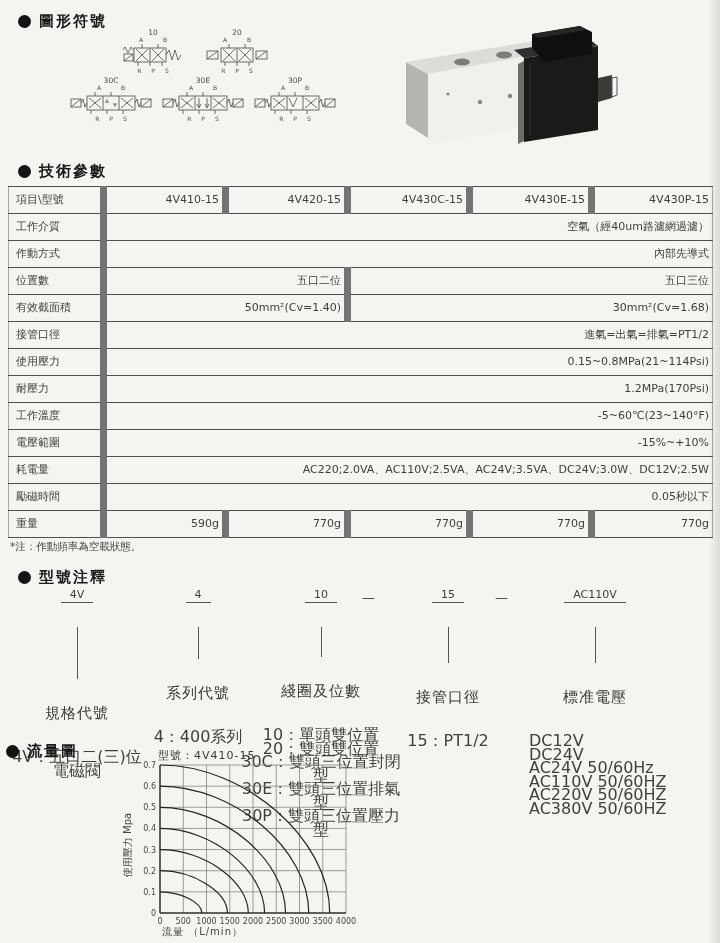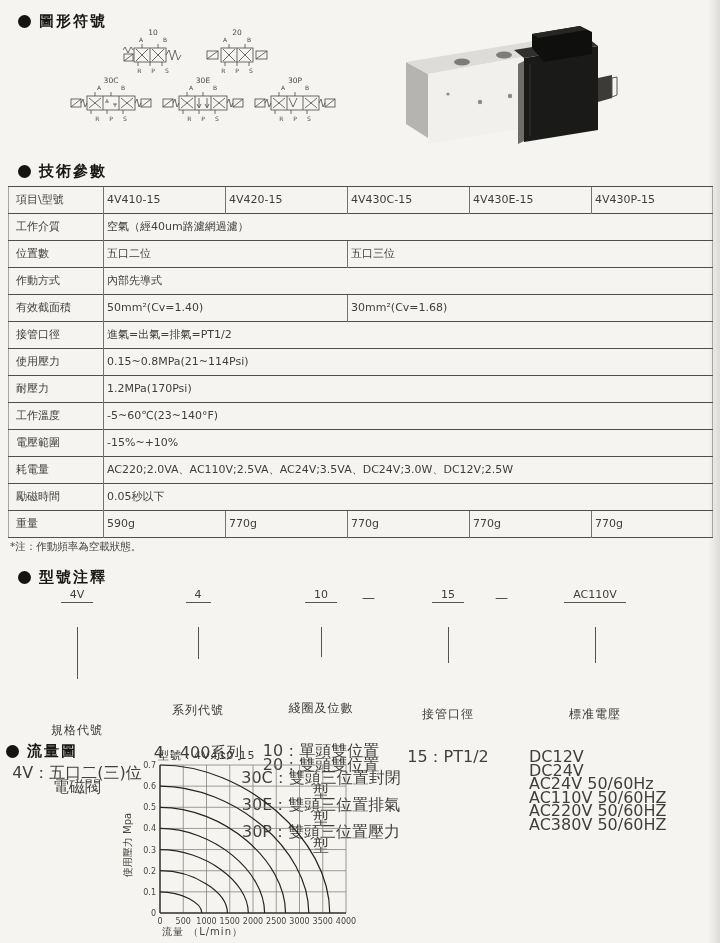--- a/index.html
+++ b/index.html
@@ -20,28 +20,28 @@
         letter-spacing:4px;text-indent:4px;color:#4a4945;}
   .sym svg{position:absolute;top:15px;left:0;}
   .sym svg *{stroke:#4a4945;stroke-width:0.8;fill:none;}
   
   #spec-table{position:absolute;left:8px;top:186px;width:704px;border-collapse:collapse;
         table-layout:fixed;font-size:11px;color:#3f3e3a;
         border:1px solid #a6a5a0;border-top:1.4px solid #504f4b;border-bottom:1.4px solid #504f4b;}
   #spec-table td{height:18px;padding:4px 3px;line-height:1.05;border-top:1.4px solid #504f4b;
         overflow:hidden;white-space:nowrap;}
   #spec-table td.lab{text-align:left;padding-left:7px;}
-  #spec-table td.val{border-left:1px solid #737373;text-align:left;}
+  #spec-table td.val{border-left:7px solid #737373;text-align:right;}
   .footnote{position:absolute;left:10px;top:540px;font-size:10.5px;color:#454440;}
   
   .mc-wrap{position:absolute;left:30px;top:588px;width:680px;height:160px;}
   .mc-col{position:absolute;top:0;display:flex;flex-direction:column;align-items:center;gap:24px;}
   .mc-code{font-size:11px;color:#3f3e3a;padding:0 9px 1px 9px;border-bottom:1.2px solid #55544f;}
   .mc-vline{width:0;border-left:1.2px solid #55544f;}
-  .mc-heading{font-size:12px;color:#3b3a36;margin-top:19px;letter-spacing:1px;}
+  .mc-heading{font-size:15px;color:#3b3a36;margin-top:1px;letter-spacing:1px;}
   .mc-lines{margin-top:3px;font-size:16px;color:#413f3b;line-height:13.5px;text-align:center;}
   .mc-lines.left{text-align:left;align-self:flex-start;padding-left:14px;}
   .mc-dash{position:absolute;top:2px;font-size:13px;color:#3b3a36;}
   
   .chart{position:absolute;left:110px;top:748px;width:270px;height:195px;}
   .chart-title{position:absolute;left:48px;top:0;font-size:11px;color:#3b3a36;letter-spacing:1px;}
   .chart svg{position:absolute;left:0;top:13px;}
   .chart .grid{stroke:#85847e;stroke-width:0.8;}
   .chart .axis{stroke:#3e3d39;stroke-width:1.5;}
   .chart .curve{stroke:#25241f;stroke-width:1.2;fill:none;}
@@ -238,27 +238,27 @@
           <td class="val">4V420-15</td>
           <td class="val">4V430C-15</td>
           <td class="val">4V430E-15</td>
           <td class="val">4V430P-15</td>
         </tr>
         <tr>
           <td class="lab">工作介質</td>
           <td colspan="5" class="val">空氣（經40um路濾網過濾）</td>
         </tr>
         <tr>
+          <td class="lab">作動方式</td>
+          <td colspan="5" class="val">內部先導式</td>
+        </tr>
+        <tr>
           <td class="lab">位置數</td>
           <td colspan="2" class="val">五口二位</td>
           <td colspan="3" class="val">五口三位</td>
-        </tr>
-        <tr>
-          <td class="lab">作動方式</td>
-          <td colspan="5" class="val">內部先導式</td>
         </tr>
         <tr>
           <td class="lab">有效截面積</td>
           <td colspan="2" class="val">50mm²(Cv=1.40)</td>
           <td colspan="3" class="val">30mm²(Cv=1.68)</td>
         </tr>
         <tr>
           <td class="lab">接管口徑</td>
           <td colspan="5" class="val">進氣=出氣=排氣=PT1/2</td>
         </tr>

